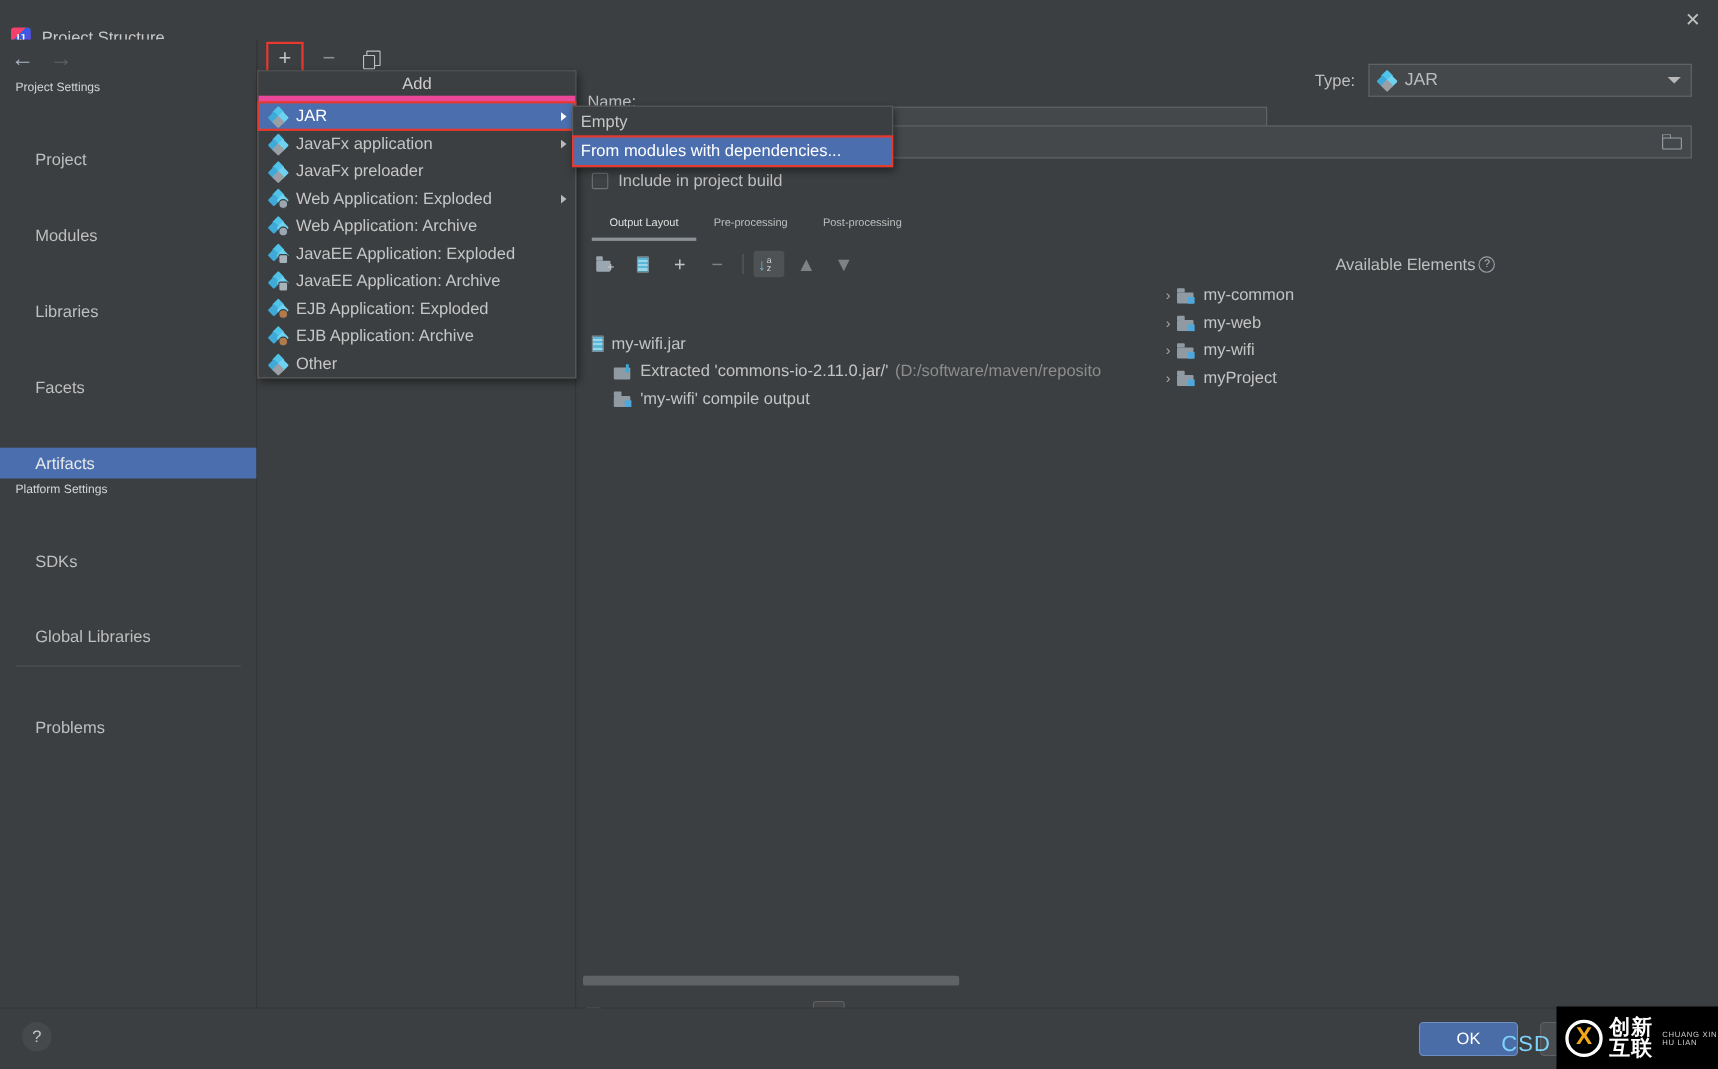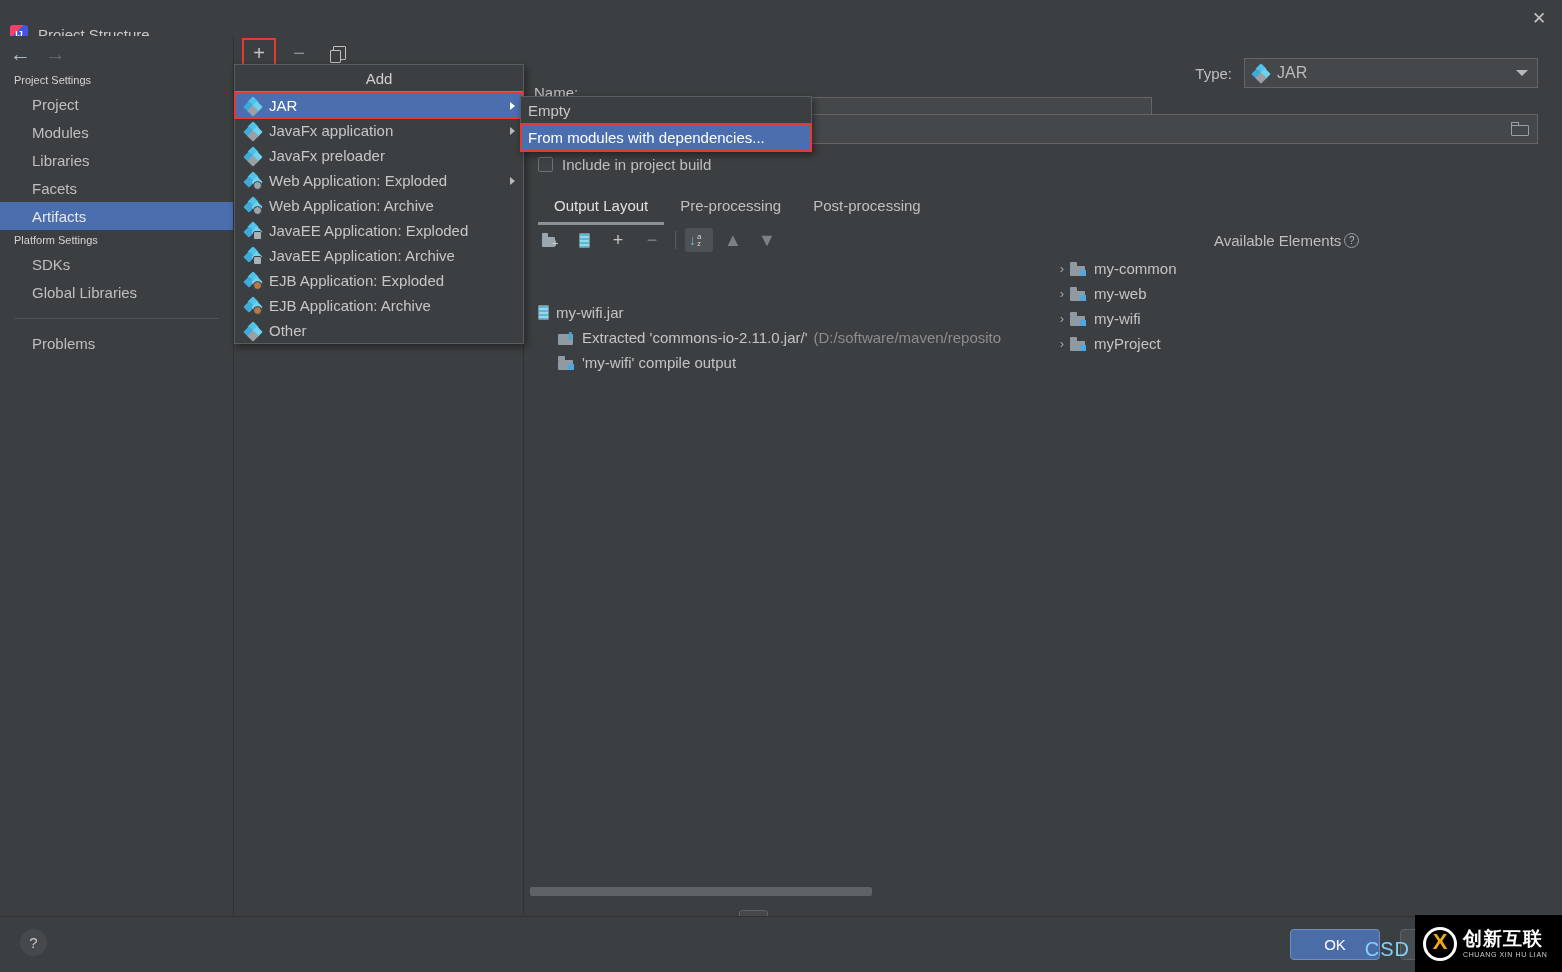--- a/index.html
+++ b/index.html
@@ -42,21 +42,21 @@
   }
   .navbtns { height: 34px; display: flex; align-items: center; padding-left: 10px; gap: 14px; }
   .navbtns .arrow { font-size: 21px; line-height: 1; color: #a9b7c6; cursor: pointer; }
   .navbtns .arrow.disabled { color: #5e6366; }
   .side-group {
     font-size: 11px; font-weight: normal; color: #d4d4d4;
     padding: 4px 0 4px 14px; margin-top: 0;
   }
   .side-item {
     font-size: 15px; color: #bfbfbf; padding: 4px 0 4px 32px; cursor: pointer; height: 28px;
-    display: flex; align-items: center;
+    display: flex; align-items: center; margin-top: 41px;
   }
   .side-item.selected { background: #4b6eaf; color: #e8e8e8; }
   .side-sep { height: 1px; background: #4e5254; margin: 12px 14px 10px 14px; }
 
   
   .toolbar {
     position: absolute; left: 234px; top: 36px; width: 290px; height: 34px;
     display: flex; align-items: center; padding-left: 10px; gap: 10px;
   }
   .tb-btn {
@@ -81,21 +81,21 @@
 
   
   .addmenu {
     position: absolute; left: 234px; top: 64px; width: 290px;
     background: #3c3f41; border: 1px solid #5a5d5e; box-shadow: 2px 3px 7px rgba(0,0,0,.45);
     z-index: 40;
   }
   .addmenu-header {
     height: 28px; display: flex; align-items: center; justify-content: center;
     font-size: 15px; color: #cfcfcf; background: #3c3f41;
-    border-bottom: 2px solid #ec4899;
+    border-bottom: 6px solid #ec4899;
   }
   .addmenu-item {
     height: 25px; display: flex; align-items: center; padding-left: 10px;
     font-size: 15px; color: #c6c6c6; cursor: pointer; position: relative;
   }
   .addmenu-item.selected { background: #4b6eaf; color: #ffffff; }
   .addmenu-item.hl { outline: 2px solid #e8392e; outline-offset: -1px; z-index: 3; }
   .addmenu-item .submenu-arrow {
     position: absolute; right: 8px; top: 50%; transform: translateY(-50%);
     width: 0; height: 0; border-left: 5px solid #b9b9b9;
@@ -183,21 +183,21 @@
     font-size: 15px; color: #bfbfbf; cursor: pointer;
   }
   .chkbox {
     width: 15px; height: 15px; border: 1px solid #6d7174; background: #3f4244; border-radius: 2px;
   }
 
   .tabs {
     position: absolute; left: 14px; top: 158px; display: flex; gap: 0px;
   }
   .tab {
-    font-size: 15px; color: #bfbfbf; padding: 3px 16px 8px 16px; cursor: pointer;
+    font-size: 10px; color: #bfbfbf; padding: 3px 16px 8px 16px; cursor: pointer;
     border-bottom: 3px solid transparent;
   }
   .tab.active { color: #e0e0e0; border-bottom: 3px solid #8c9196; }
 
   .tree-toolbar {
     position: absolute; left: 12px; top: 192px; display: flex; align-items: center; gap: 6px;
   }
   .tt-btn {
     width: 28px; height: 24px; display: flex; align-items: center; justify-content: center;
     cursor: pointer; color: #c4c4c4; font-size: 18px; border-radius: 3px;
@@ -301,21 +301,21 @@
   }
   .wm-logo {
     width: 34px; height: 34px; border-radius: 50%; border: 3px solid #ffffff;
     position: relative; flex: 0 0 34px;
   }
   .wm-logo::after {
     content: "X"; position: absolute; left: 0; top: -2px; width: 100%; height: 100%;
     display: flex; align-items: center; justify-content: center;
     color: #f0a818; font-size: 22px; font-weight: bold;
   }
-  .wm-text { display: flex; flex-direction: column; line-height: 1; }
+  .wm-text { display: flex; line-height: 1; align-items: center; }
   .wm-cn { color: #ffffff; font-size: 19px; font-weight: bold; letter-spacing: 1px; }
   .wm-py { color: #cfcfcf; font-size: 7px; letter-spacing: .6px; margin-top: 3px; }
   .csdn {
     position: absolute; right: 152px; top: 938px; font-size: 20px; color: #7dd3fc; letter-spacing: 1px;
   }
 </style>
 </head>
 <body>
 
 <div class="root">

